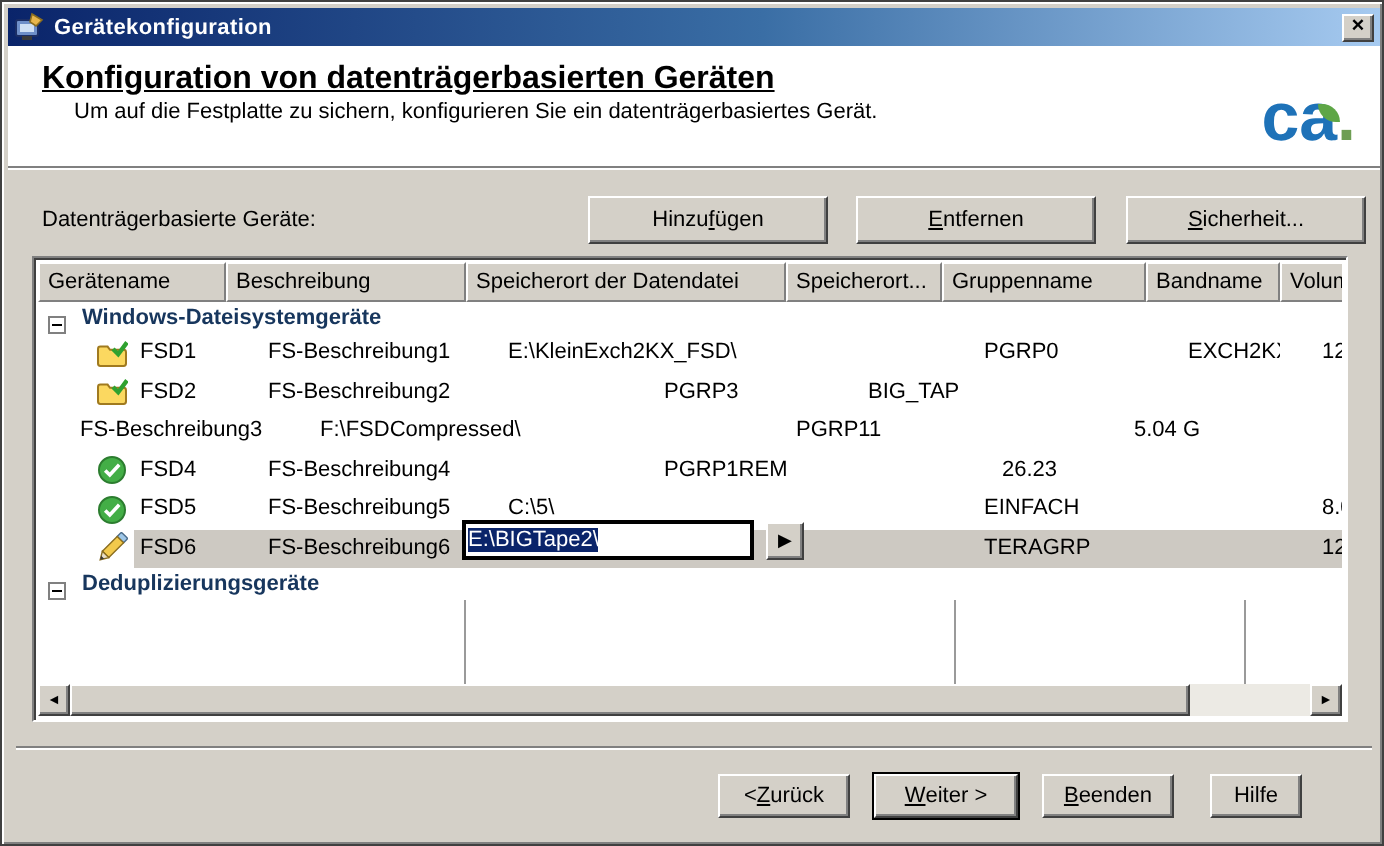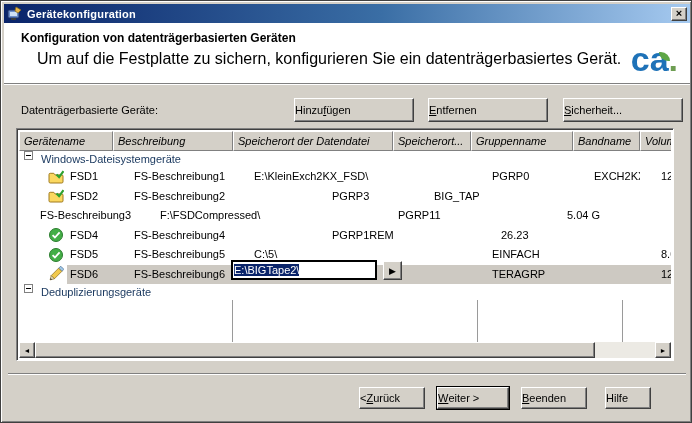--- a/index.html
+++ b/index.html
@@ -10,44 +10,44 @@
   
   .titlebar{position:absolute;left:3px;top:3px;width:686px;height:19px;
     background:linear-gradient(to right,#0A246A,#3A6EA5 55%,#A6CAF0);display:flex;align-items:center;padding:0 3px;}
   .titlebar .ttl{color:#fff;font-weight:bold;font-size:11px;margin-left:4px;flex:1;letter-spacing:.2px;}
   .title-icon{width:16px;height:16px;display:inline-block;}
   .close-btn{width:16px;height:14px;background:#D4D0C8;border:1px solid;border-color:#fff #404040 #404040 #fff;
     box-shadow:inset -1px -1px 0 #808080;display:flex;align-items:center;justify-content:center;
     font-size:11px;font-weight:bold;line-height:10px;color:#000;padding-bottom:2px;}
   
   .hdr{position:absolute;left:3px;top:22px;width:686px;height:60px;background:#fff;}
-  .hdr-title{position:absolute;left:17px;top:8px;font-weight:bold;font-size:12px;}
-  .hdr-sub{position:absolute;left:33px;top:27px;font-size:16px;}
+  .hdr-title{position:absolute;left:17px;top:8px;font-weight:bold;font-size:16px;text-decoration:underline;}
+  .hdr-sub{position:absolute;left:33px;top:27px;font-size:11px;}
   .hdr-rule-d{position:absolute;left:3px;top:82px;width:686px;height:1px;background:#808080;}
   .hdr-rule-l{position:absolute;left:3px;top:83px;width:686px;height:1px;background:#fff;}
   .ca-logo{position:absolute;right:12px;top:8px;font-weight:bold;font-size:34px;color:#1E72B8;line-height:56px;}
   .ca-logo .leaf{position:relative;}
   .ca-logo .leaf::after{content:"";position:absolute;right:-1px;top:12px;width:11px;height:9px;
     background:#5EA646;border-radius:0 9px 0 9px;}
   .ca-dot{color:#6E9E53;}
   
   .tools-label{position:absolute;left:20px;top:103px;}
   .btn{position:absolute;height:24px;background:#D4D0C8;border:1px solid;border-color:#fff #404040 #404040 #fff;
-    box-shadow:inset -1px -1px 0 #808080;display:flex;align-items:center;justify-content:flex-start;cursor:default;}
+    box-shadow:inset -1px -1px 0 #808080;display:flex;align-items:center;justify-content:center;cursor:default;}
   .btn .mn{text-decoration:underline;}
   .btn.default{box-shadow:inset -1px -1px 0 #808080,0 0 0 1px #000;}
   
   .listview{position:absolute;left:15px;top:127px;width:658px;height:233px;background:#fff;
     border:1px solid;border-color:#808080 #fff #fff #808080;box-shadow:inset 1px 1px 0 #404040;overflow:hidden;}
   .lv-inner{position:absolute;left:2px;top:2px;right:2px;bottom:2px;overflow:hidden;}
   .thead{display:flex;height:20px;background:#D4D0C8;width:710px;}
   .th{height:20px;line-height:19px;padding:0 4px;background:#D4D0C8;border:1px solid;
-    border-color:#fff #808080 #808080 #fff;overflow:hidden;white-space:nowrap;flex:none;font-style:italic;}
+    border-color:#fff #808080 #808080 #fff;overflow:hidden;white-space:nowrap;flex:none;}
   .c1{width:94px}.c2{width:120px}.c3{width:160px}.c4{width:78px}.c5{width:102px}.c6{width:67px}.c7{width:89px}
-  .grouprow{height:16px;line-height:16px;display:flex;align-items:flex-start;font-weight:normal;color:#17365D;white-space:nowrap;}
+  .grouprow{height:16px;line-height:16px;display:flex;align-items:flex-end;font-weight:bold;color:#17365D;white-space:nowrap;}
   .expander{width:9px;height:9px;background:#fff;border:1px solid #808080;margin:0 8px 0 5px;position:relative;flex:none;}
   .expander::after{content:"";position:absolute;left:1px;top:3px;width:5px;height:1px;background:#000;}
   .row{display:flex;height:19.5px;line-height:19.5px;position:relative;width:710px;white-space:nowrap;}
   .row>div{overflow:hidden;flex:none;position:relative;z-index:1;padding:0 21px;}
   .row .name-cell{padding-left:29px;display:flex;align-items:center;}
   .row .row-icon{width:16px;height:16px;margin-right:6px;flex:none;display:inline-block;}
   .row.selected::before{content:"";position:absolute;left:48px;top:0;bottom:0;width:662px;background:#CDC9C2;z-index:0;}
   .vline{position:absolute;width:1px;top:171px;height:42px;background:#9a9a9a;}
   
   .editbox{position:absolute;left:214px;top:131px;width:146px;height:20px;background:#fff;border:2px solid #000;

